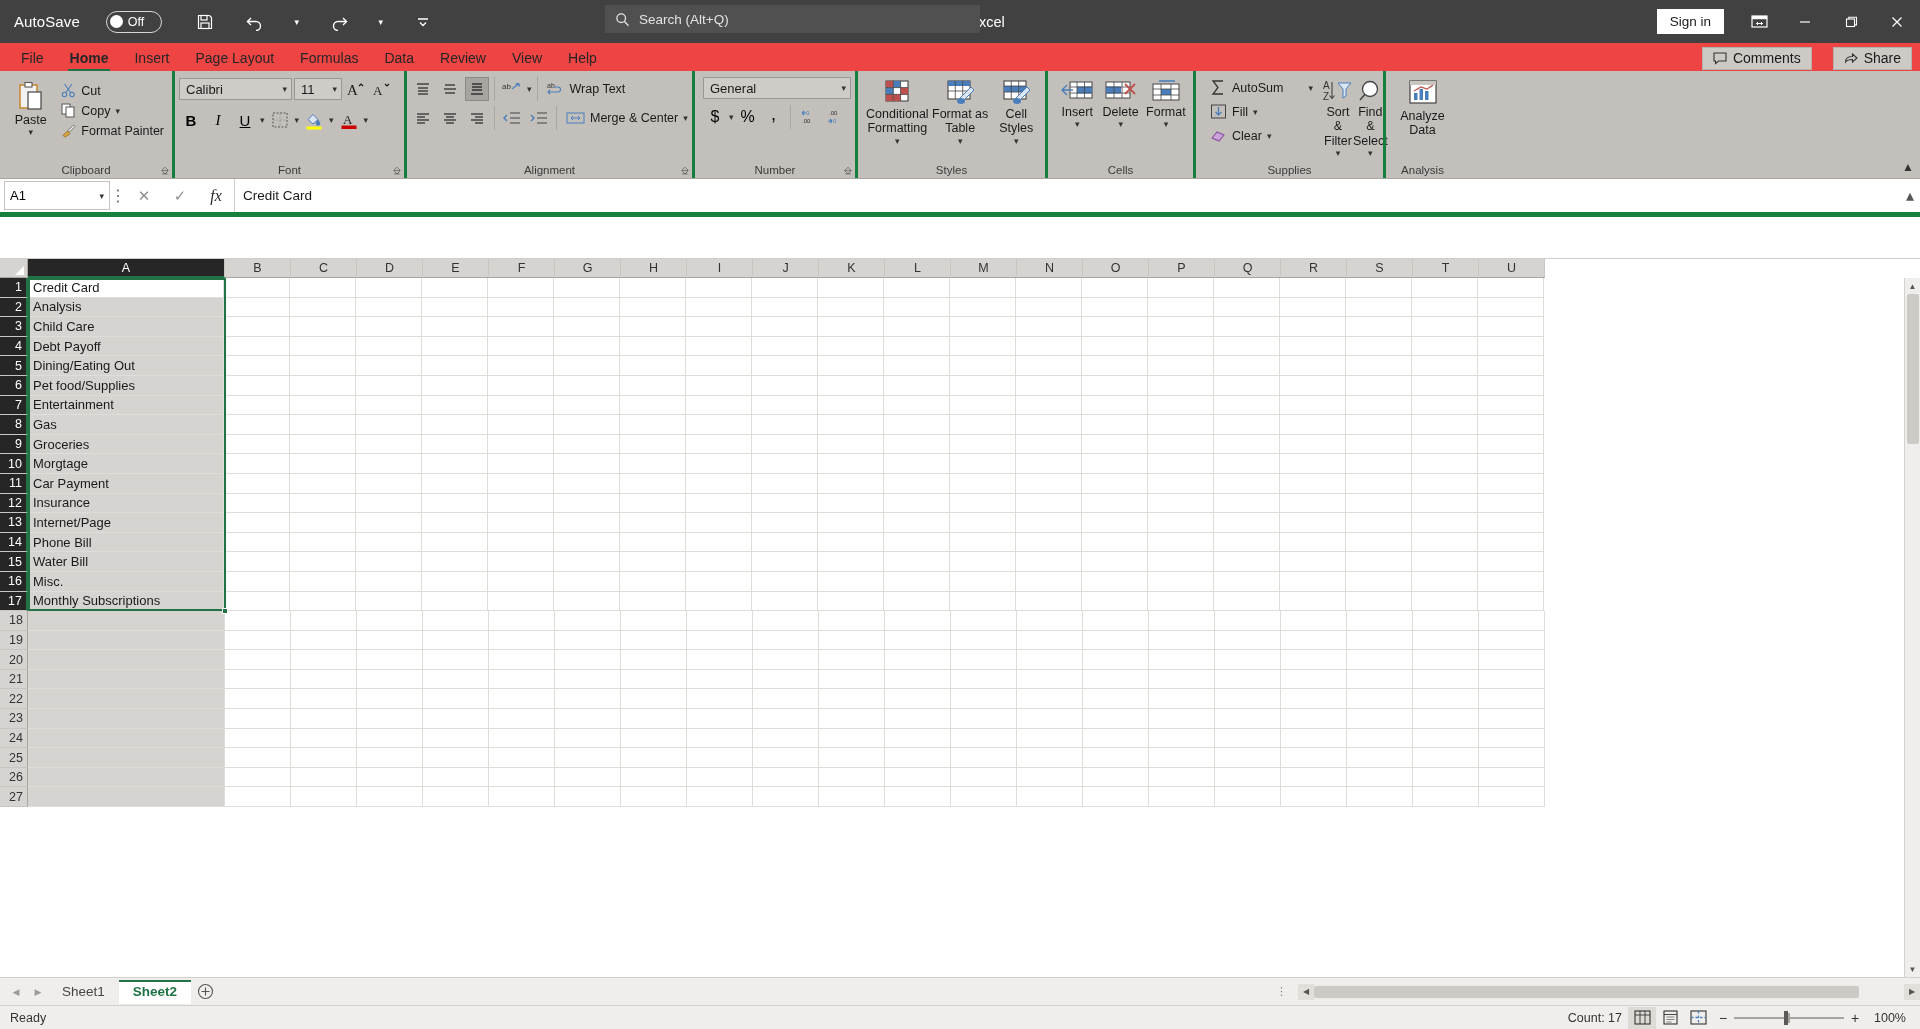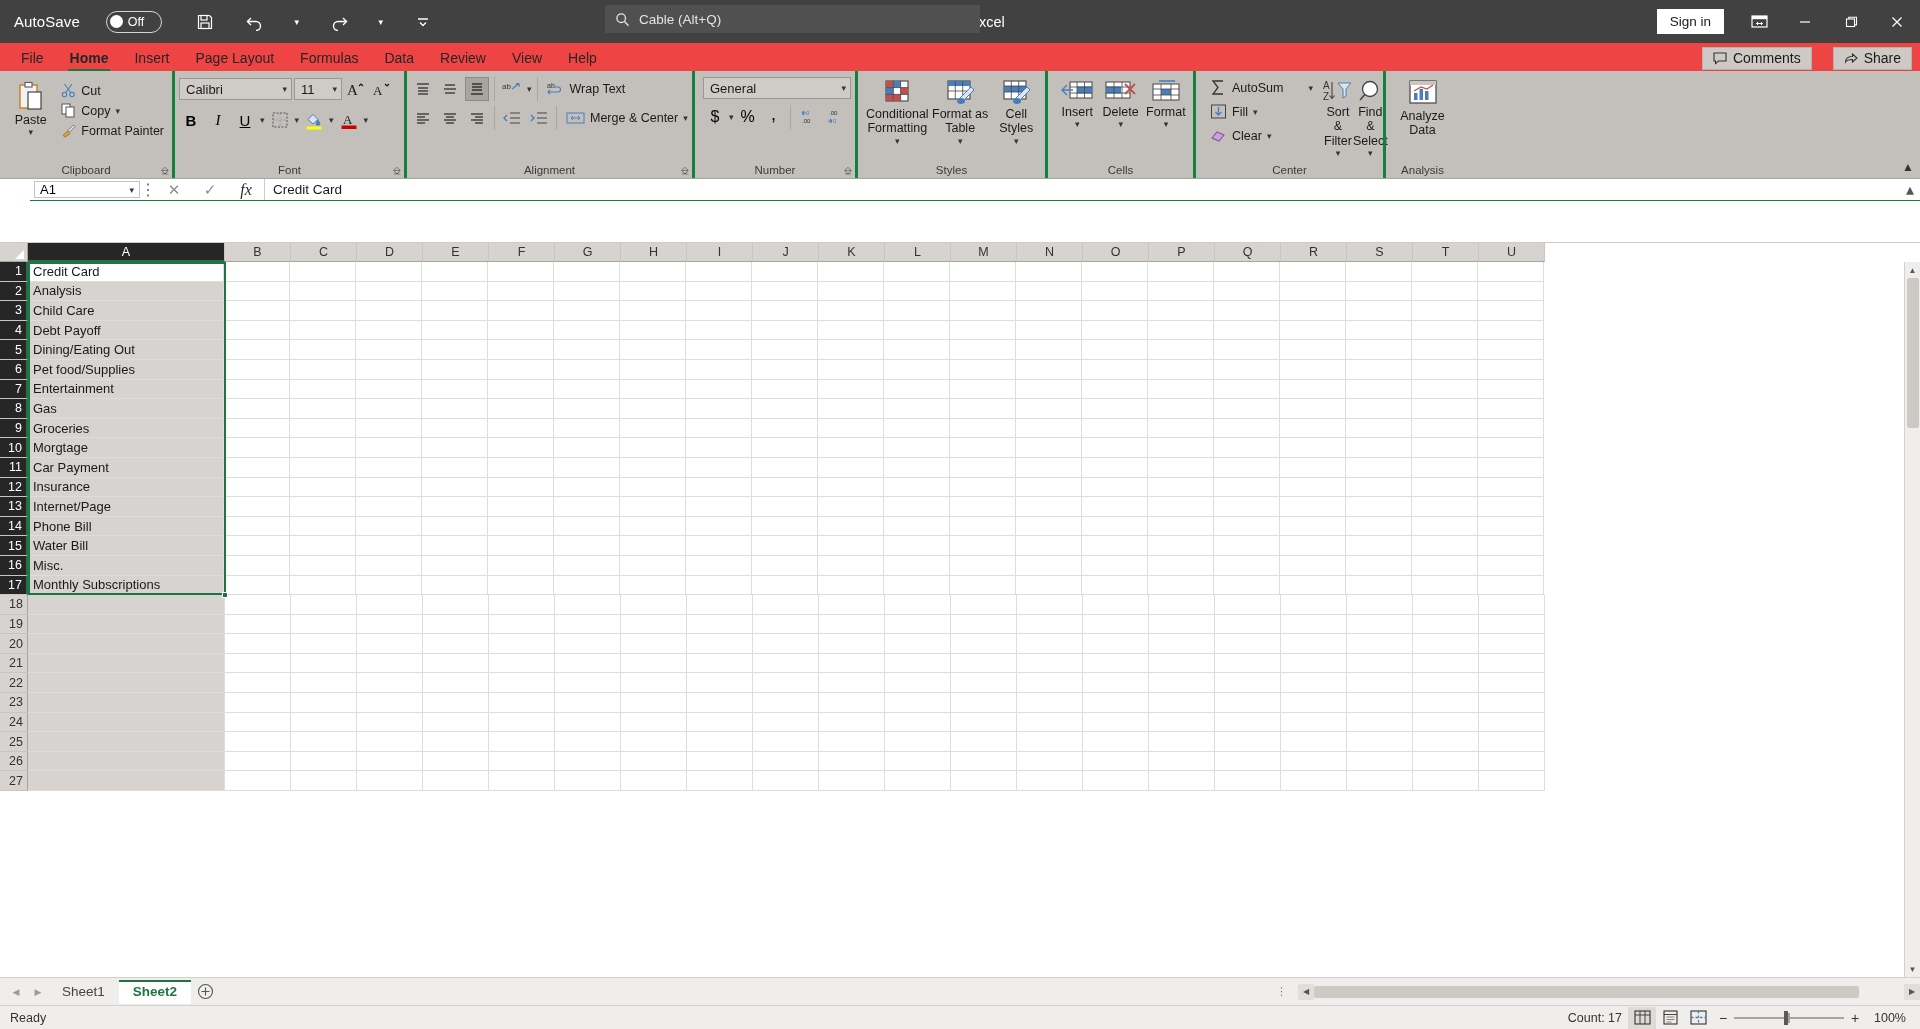--- a/index.html
+++ b/index.html
@@ -110,23 +110,22 @@
     align-items: center; padding: 0 4px 0 6px; font-size: 13px; color: #1a1a1a; cursor: pointer;
   }
   .combo .cv { flex: 1; }
   .sep-v { width: 1px; background: #a9a6a2; align-self: stretch; margin: 2px 3px; }
   .ribbon-collapse {
     position: absolute; right: 6px; bottom: 4px; font-size: 12px; color: #333; cursor: pointer;
   }
 
   
   .formula-bar {
-    height: 22px; background: #fff; display: flex; align-items: stretch; flex: none;
-    border-bottom: 1px solid #15803d;
-    margin-left: 30px;
+    height: 38px; background: #fff; display: flex; align-items: stretch; flex: none;
+    border-bottom: 5px solid #15803d;
   }
   .namebox {
     width: 106px; background: #fff; border: 1px solid #c6c3bf; margin: 2px 0 2px 4px;
     display: flex; align-items: center; padding: 0 5px; font-size: 13px; cursor: pointer;
   }
   .namebox .nv { flex: 1; }
   .fb-grip { width: 16px; display: flex; align-items: center; justify-content: center; color: #6b6b6b; }
   .fb-btns { display: flex; align-items: center; gap: 0; }
   .fb-btn {
     width: 36px; display: flex; align-items: center; justify-content: center;
@@ -283,21 +282,21 @@
 
   <div class="title-center">Book1  -  Excel</div>
 
   <div class="searchbox">
     <span>
       <svg width="15" height="15" viewBox="0 0 15 15">
           <circle cx="6.2" cy="6.2" r="4.3" fill="none" stroke="#e3e3e3" stroke-width="1.3"></circle>
           <path d="M9.5 9.5 L13.5 13.8" stroke="#e3e3e3" stroke-width="1.3"></path>
         </svg>
     </span>
-    <span class="stext">Cable (Alt+Q)</span>
+    <span class="stext">Search (Alt+Q)</span>
   </div>
 
   <div class="title-right">
     <div class="signin">Sign in</div>
     <div class="winbtn">
       <svg width="17" height="15" viewBox="0 0 17 15">
           <rect x="1" y="2" width="15" height="11" fill="none" stroke="#fff" stroke-width="1.2"></rect>
           <rect x="1" y="2" width="15" height="3.2" fill="#fff"></rect>
           <path d="M5.5 9.5h6M7 8l-1.5 1.5L7 11M10 8l1.5 1.5L10 11" stroke="#fff" stroke-width="1" fill="none"></path>
         </svg>
@@ -731,21 +730,21 @@
         <span>
           <svg width="30" height="26" viewBox="0 0 30 26">
               <circle cx="15" cy="10" r="7.5" fill="#fff" stroke="#444" stroke-width="1.3"></circle>
               <path d="M9.8 15.5 L5 21" stroke="#444" stroke-width="1.5"></path>
             </svg>
         </span>
         <span>Find &amp; Select</span>
         <span class="chev">▾</span>
       </div>
     </div>
-    <div class="rgroup-label">Center</div>
+    <div class="rgroup-label">Supplies</div>
   </div>
 
   <div class="rgroup" style="width:76px">
     <div class="rgroup-body" style="justify-content:center">
       <div class="big-btn" style="width:60px">
         <span>
           <svg width="32" height="30" viewBox="0 0 32 30">
             <rect x="3" y="2" width="26" height="22" fill="#fff" stroke="#444" stroke-width="1.2"></rect>
             <rect x="3" y="2" width="26" height="4" fill="#c9c6c2"></rect>
             <rect x="7" y="14" width="3.5" height="7" fill="#4a7ebb"></rect>

